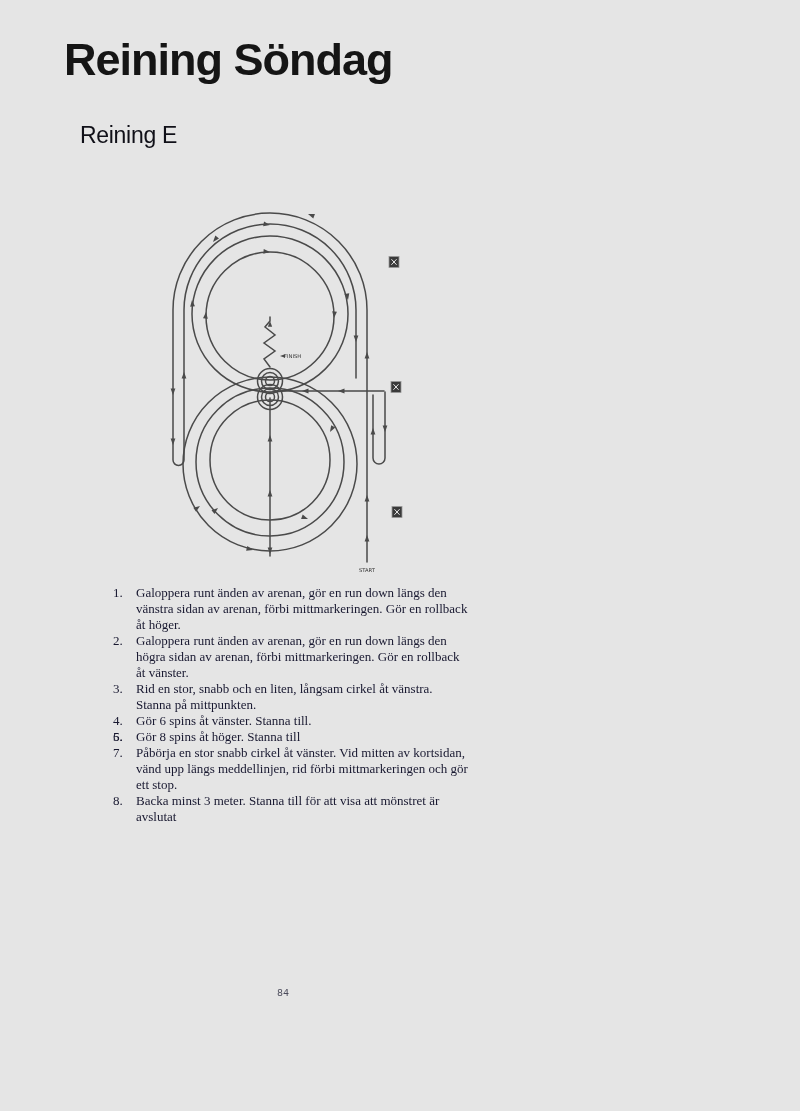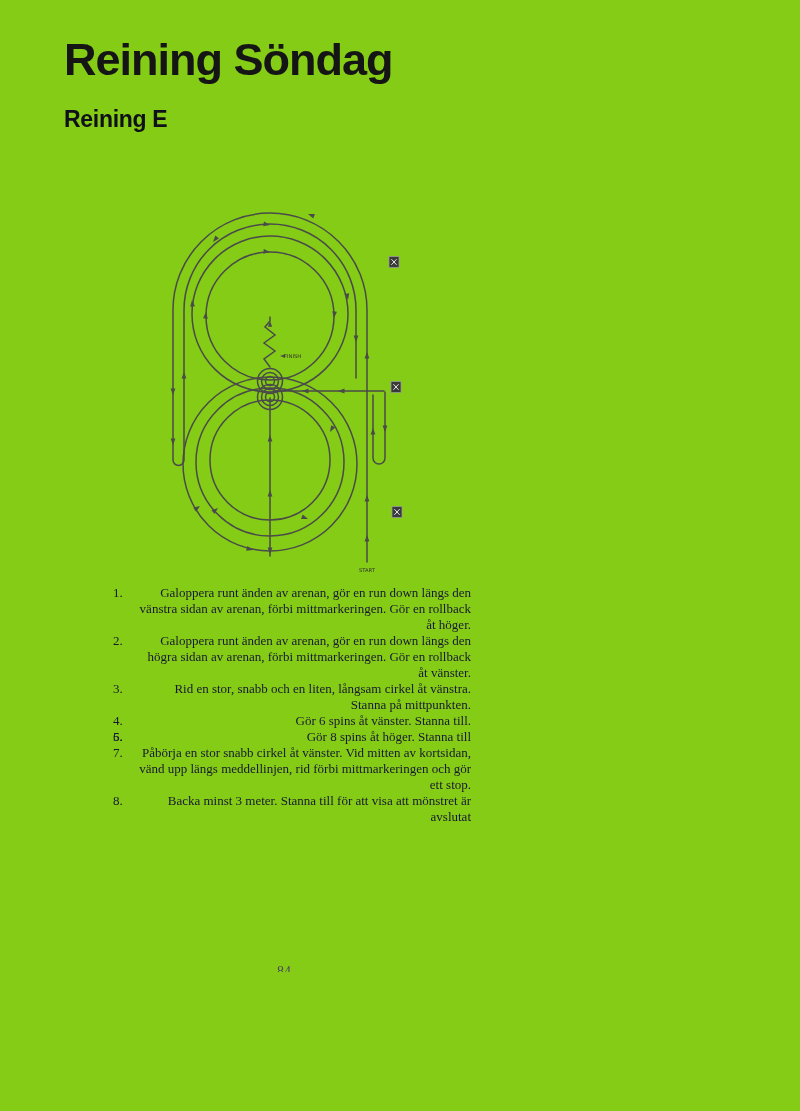--- a/index.html
+++ b/index.html
@@ -1,33 +1,32 @@
 <!DOCTYPE html>
 <html><head>
 <meta charset="utf-8">
 <style>
   html,body{margin:0;padding:0;background:#ffffff;}
   .page{
     position:relative;
     width:800px;height:1111px;
-    background:#84cc16;
+    background:#e5e5e5;
     overflow:hidden;
     font-family:"Liberation Sans",sans-serif;
     color:#1a1a2e;
-    text-align:right;
   }
   .title{
     position:absolute;left:64px;top:36px;margin:0;
     font-family:"Liberation Sans",sans-serif;
     font-size:45px;font-weight:600;letter-spacing:-1px;
     color:#151515;line-height:1.05;
   }
   .subtitle{
-    position:absolute;left:64px;top:106px;margin:0;
-    font-size:23px;font-weight:700;color:#101018;
+    position:absolute;left:64px;top:106px;margin:16px;
+    font-size:23px;font-weight:400;color:#101018;
     letter-spacing:-0.3px;
   }
   .diagram{
     position:absolute;left:158px;top:190px;width:260px;height:392px;
     filter:blur(0.3px);
   }
   .pattern-text{
     position:absolute;left:113px;top:585px;width:372px;
     filter:blur(0.25px);
   }
@@ -42,23 +41,23 @@
     font-family:"Liberation Serif",serif;
     font-size:13px;line-height:16px;color:#181830;
   }
   ol.steps li{
     position:relative;padding-left:23px;margin:0;
   }
   ol.steps .num{
     position:absolute;left:0;top:0;
   }
   .page-number{
-    position:absolute;left:277px;top:964px;height:8px;overflow:hidden;
-    font-family:Liberation Serif, serif;
-    font-size:14px;color:#4a4a5a;filter:blur(0.3px);
+    position:absolute;left:277px;top:988px;height:8px;overflow:hidden;
+    font-family:Liberation Mono, monospace;
+    font-size:10px;color:#4a4a5a;filter:blur(0.3px);
   }
   svg text{
     font-family:"DejaVu Sans",sans-serif;
     fill:#2e2e2e;
   }
 </style>
 </head>
 <body>
 
 <div class="page">

